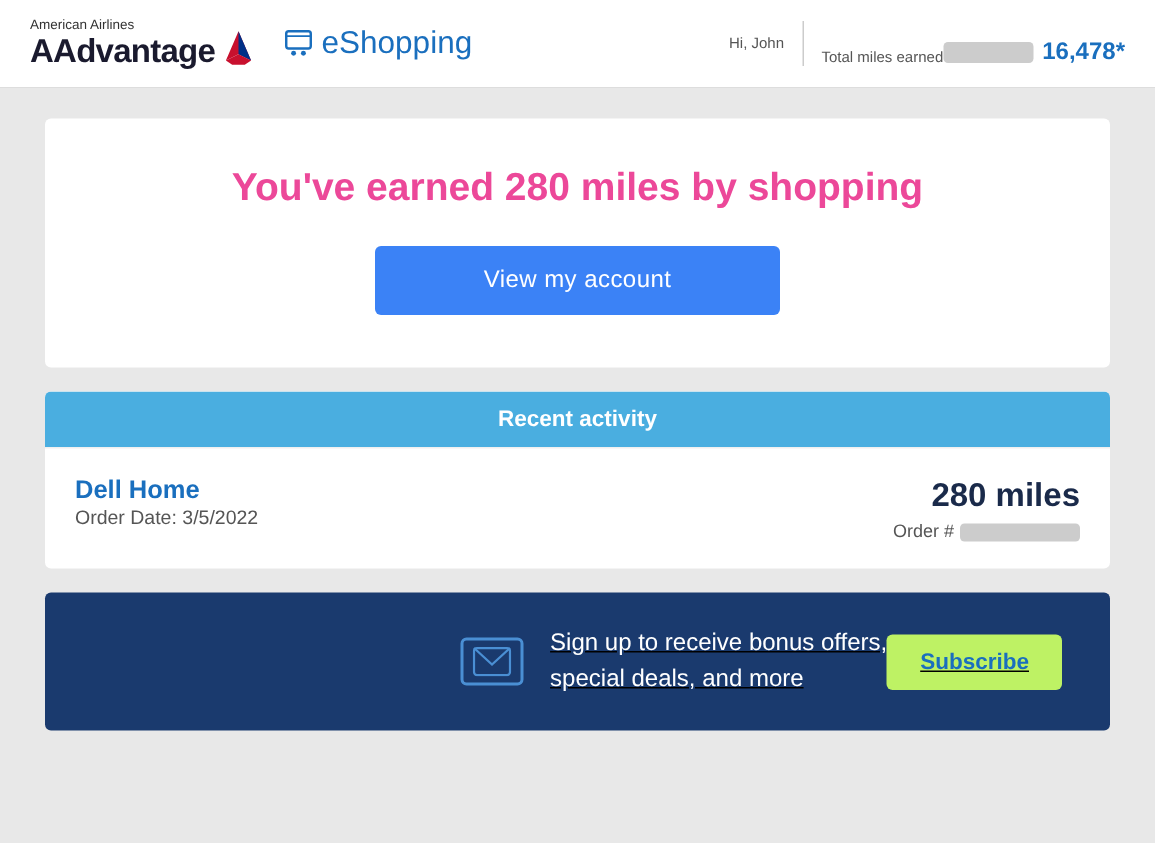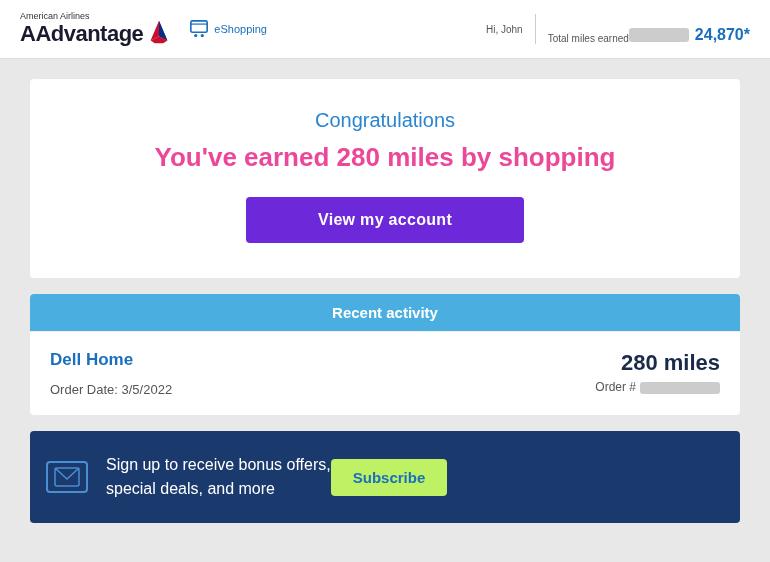--- a/index.html
+++ b/index.html
@@ -46,21 +46,21 @@
     }
     .logo-eagle {
       width: 28px;
       height: 28px;
     }
     .eshopping-link {
       display: flex;
       align-items: center;
       gap: 5px;
       color: #1a6fbe;
-      font-size: 11px;
+      font-size: 21px;
       text-decoration: none;
     }
     .cart-icon-svg {
       width: 20px;
       height: 18px;
     }
     .header-right {
       display: flex;
       align-items: center;
       gap: 12px;
@@ -115,27 +115,27 @@
       font-weight: normal;
       margin-bottom: 10px;
     }
     .congrats-subtitle {
       color: #ec4899;
       font-size: 26px;
       font-weight: bold;
       margin-bottom: 24px;
     }
     .view-account-btn {
-      background-color: #6d28d9;
+      background-color: #3b82f6;
       color: #ffffff;
       border: none;
       border-radius: 4px;
       padding: 14px 72px;
       font-size: 16px;
-      font-weight: bold;
+      font-weight: normal;
       cursor: pointer;
       letter-spacing: 0.3px;
     }
 
     
     .recent-activity-section {
       background-color: #ffffff;
       border-radius: 4px;
       overflow: hidden;
       margin-bottom: 16px;
@@ -153,21 +153,21 @@
       justify-content: space-between;
       align-items: flex-start;
       padding: 18px 20px;
       border-top: 1px solid #f0f0f0;
     }
     .activity-left {}
     .activity-merchant {
       color: #1a6fbe;
       font-size: 17px;
       font-weight: bold;
-      margin-bottom: 12px;
+      margin-bottom: 0;
     }
     .activity-date {
       color: #555;
       font-size: 13px;
     }
     .activity-right {
       text-align: right;
     }
     .activity-miles {
       color: #1a2a4a;
@@ -183,22 +183,23 @@
       font-size: 12px;
       color: #555;
     }
 
     
     .subscribe-section {
       background-color: #1a3a6e;
       border-radius: 4px;
       display: flex;
       align-items: center;
-      justify-content: flex-start;
-      padding: 22px 16px;
+      justify-content: flex-end;
+      padding: 22px 32px;
+      text-decoration: underline;
     }
     .subscribe-left {
       display: flex;
       align-items: center;
       gap: 18px;
     }
     .envelope-icon {
       border: 2px solid #4a8fd4;
       border-radius: 4px;
       width: 42px;
@@ -253,30 +254,29 @@
       <span>eShopping</span>
     </div>
   </div>
   <div class="header-right">
     <span class="hi-user">Hi, John</span>
     <div class="divider-vertical"></div>
     <div class="miles-info">
       <span class="miles-label">Total miles earned</span>
       <div style="display:flex;align-items:center;gap:6px;">
         <span class="placeholder-bar" style="width:60px;height:14px;"></span>
-        <span class="miles-value">24,870*</span>
+        <span class="miles-value">16,478*</span>
       </div>
     </div>
   </div>
 </div>
 
 <div class="main-content">
 
   <div class="congrats-card">
-    <div class="congrats-title">Congratulations</div>
     <div class="congrats-subtitle">You've earned 280 miles by shopping</div>
     <button class="view-account-btn">View my account</button>
   </div>
 
   <div class="recent-activity-section">
     <div class="recent-activity-header">Recent activity</div>
     <div class="activity-row">
       <div class="activity-left">
         <div class="activity-merchant">Dell Home</div>
         <div class="activity-date">Order Date: 3/5/2022</div>

